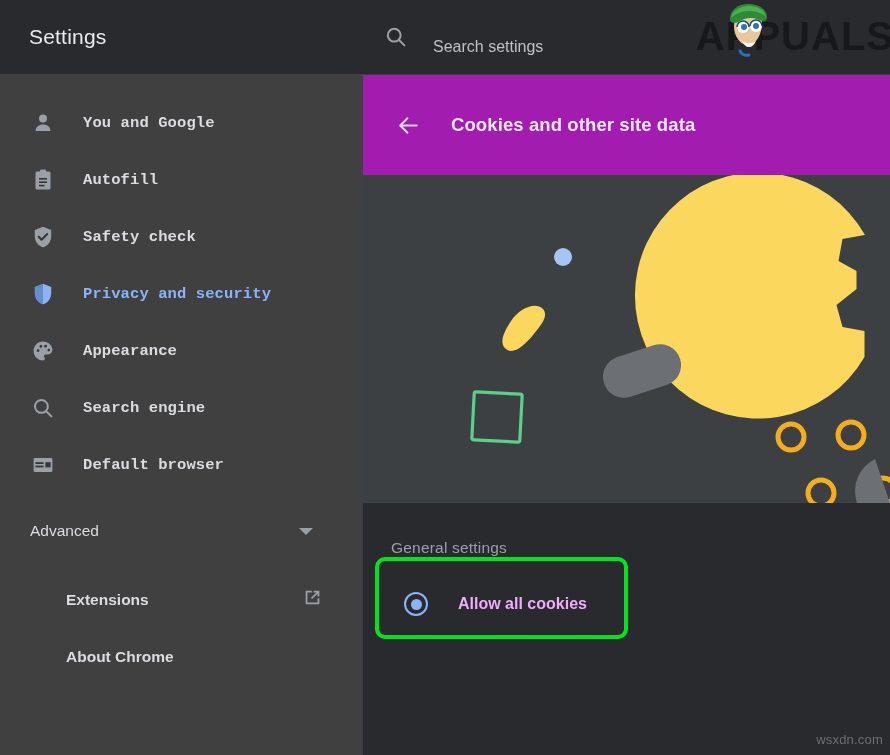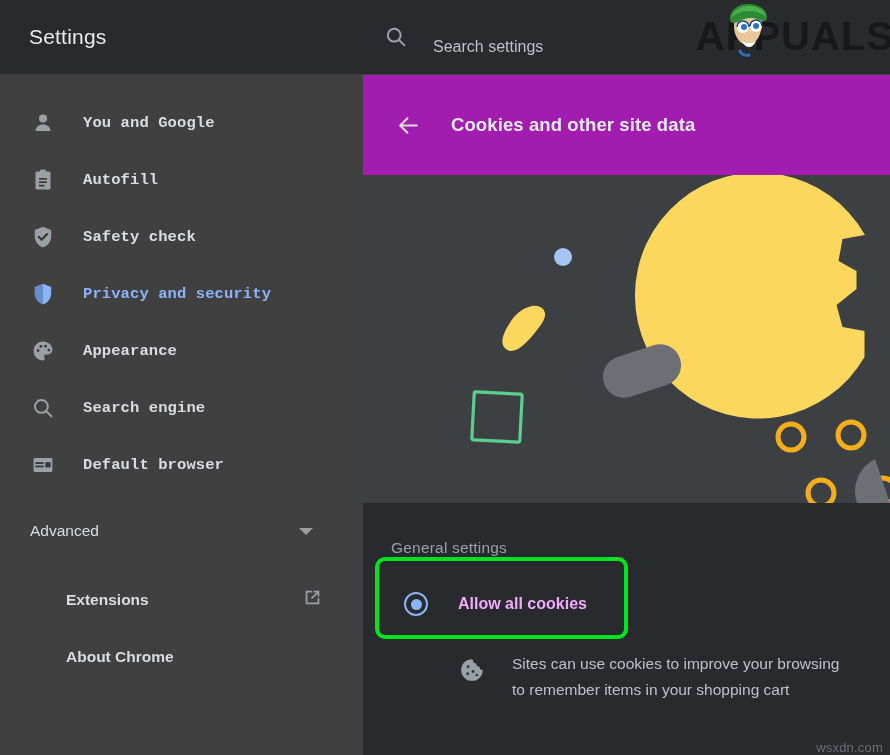--- a/index.html
+++ b/index.html
@@ -298,21 +298,21 @@
     line-height: 1.68;
     width: 440px;
     white-space: nowrap;
     overflow: hidden;
   }
   .desc-line { display: block; }
 
   .watermark {
     position: absolute;
     right: 7px;
-    bottom: 0;
+    bottom: 8px;
     font-size: 13px;
     color: #6b6f73;
     letter-spacing: .2px;
     user-select: none;
   }
 </style>
 </head>
 <body>
 
 <div class="app">
@@ -500,33 +500,18 @@
 
       <div class="option-row">
         <span class="radio">
           <span class="radio-dot"></span>
         </span>
         <span class="option-label">Allow all cookies</span>
       </div>
 
       <div class="highlight-box"></div>
 
-      <div class="desc-row">
-        <span class="cookie-mini">
-          <svg width="26" height="26" viewBox="0 0 24 24">
-            <path d="M12 2a10 10 0 1 0 10 10 3 3 0 0 1-3-3 3 3 0 0 1-3-3 3 3 0 0 1-3-3 3 3 0 0 1-1-1z" fill="#9aa0a6"></path>
-            <circle cx="8.4" cy="9" r="1.35" fill="#35363a"></circle>
-            <circle cx="13" cy="13.4" r="1.35" fill="#35363a"></circle>
-            <circle cx="8" cy="15.4" r="1.35" fill="#35363a"></circle>
-            <circle cx="16.4" cy="16.6" r="1.2" fill="#35363a"></circle>
-          </svg>
-        </span>
-        <span class="desc-text">
-          <span class="desc-line">Sites can use cookies to improve your browsing</span>
-          <span class="desc-line">to remember items in your shopping cart</span>
-        </span>
-      </div>
     </section>
 
     <div class="watermark">wsxdn.com</div>
 
   </main>
 </div>
 
 </body></html>

